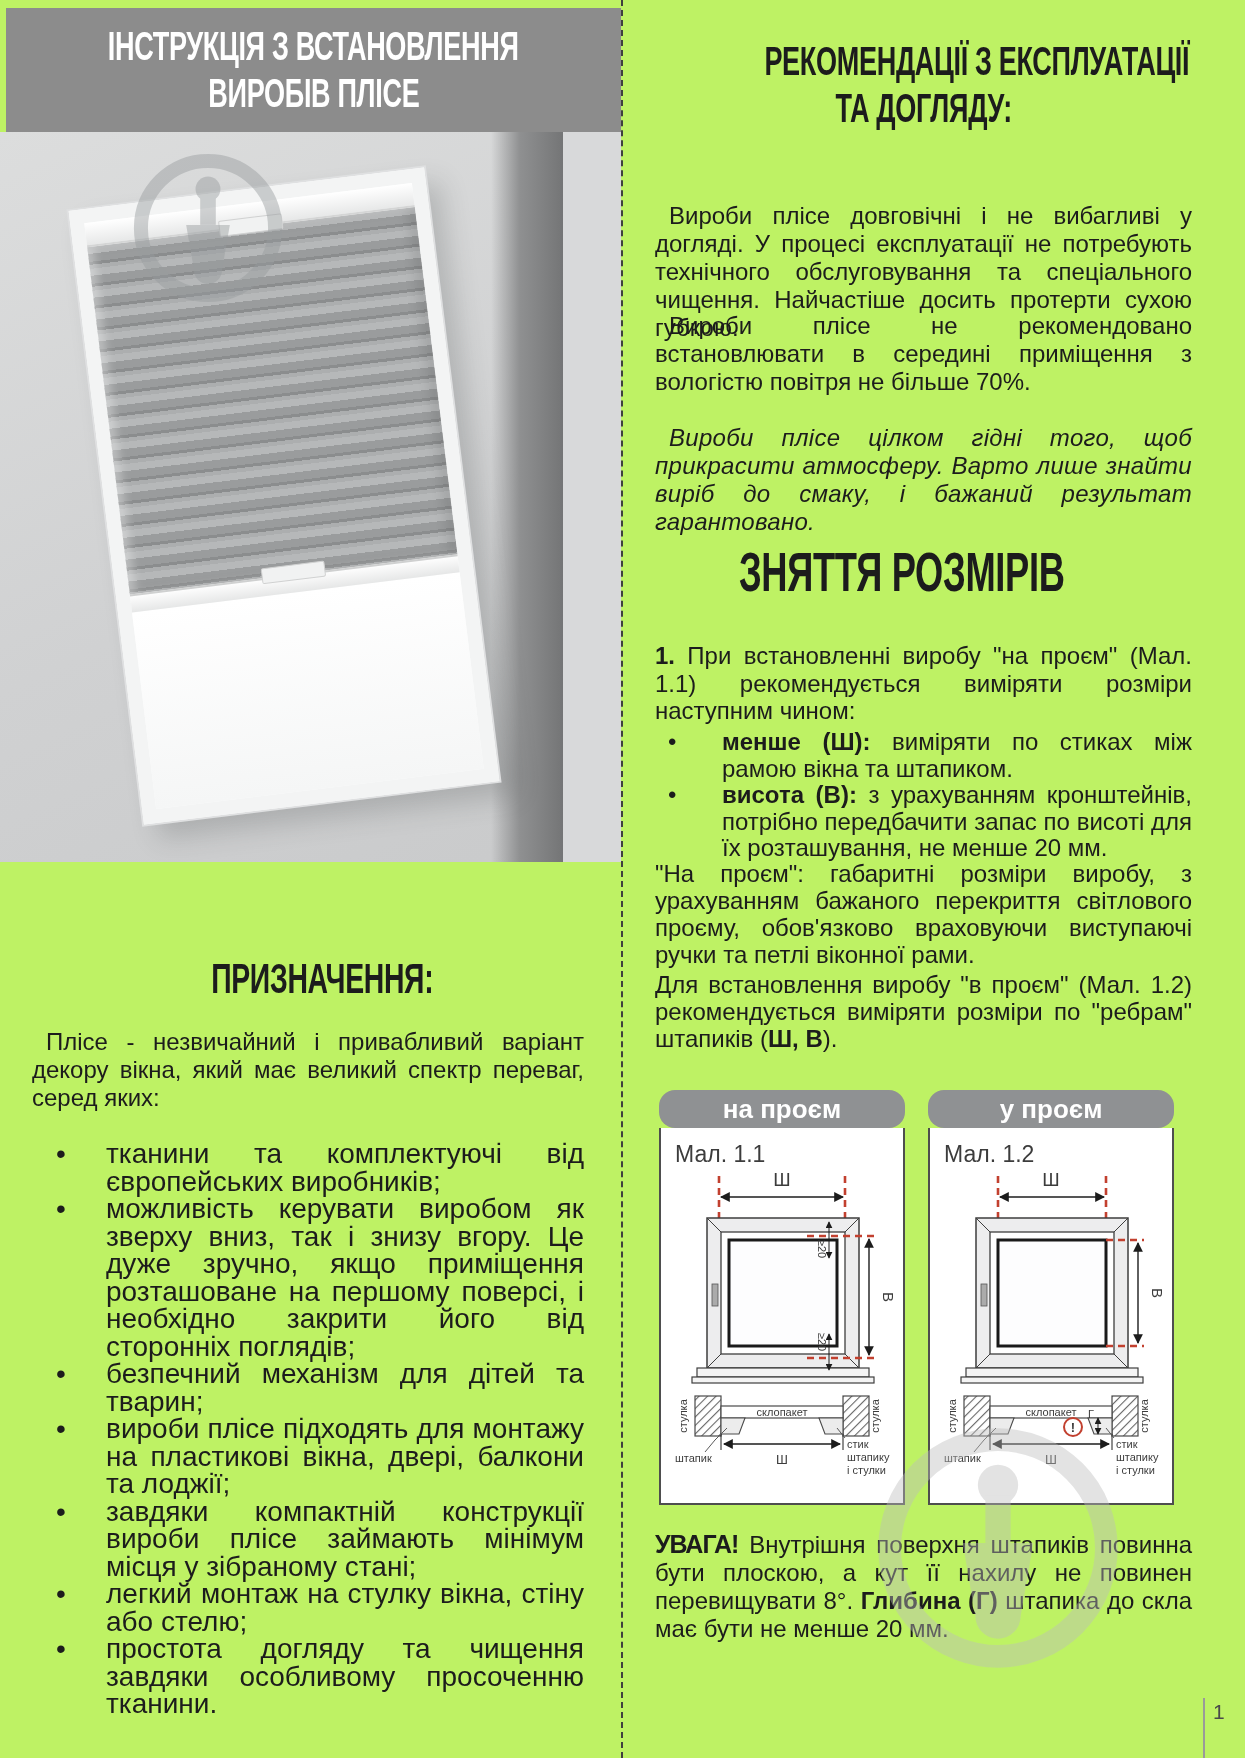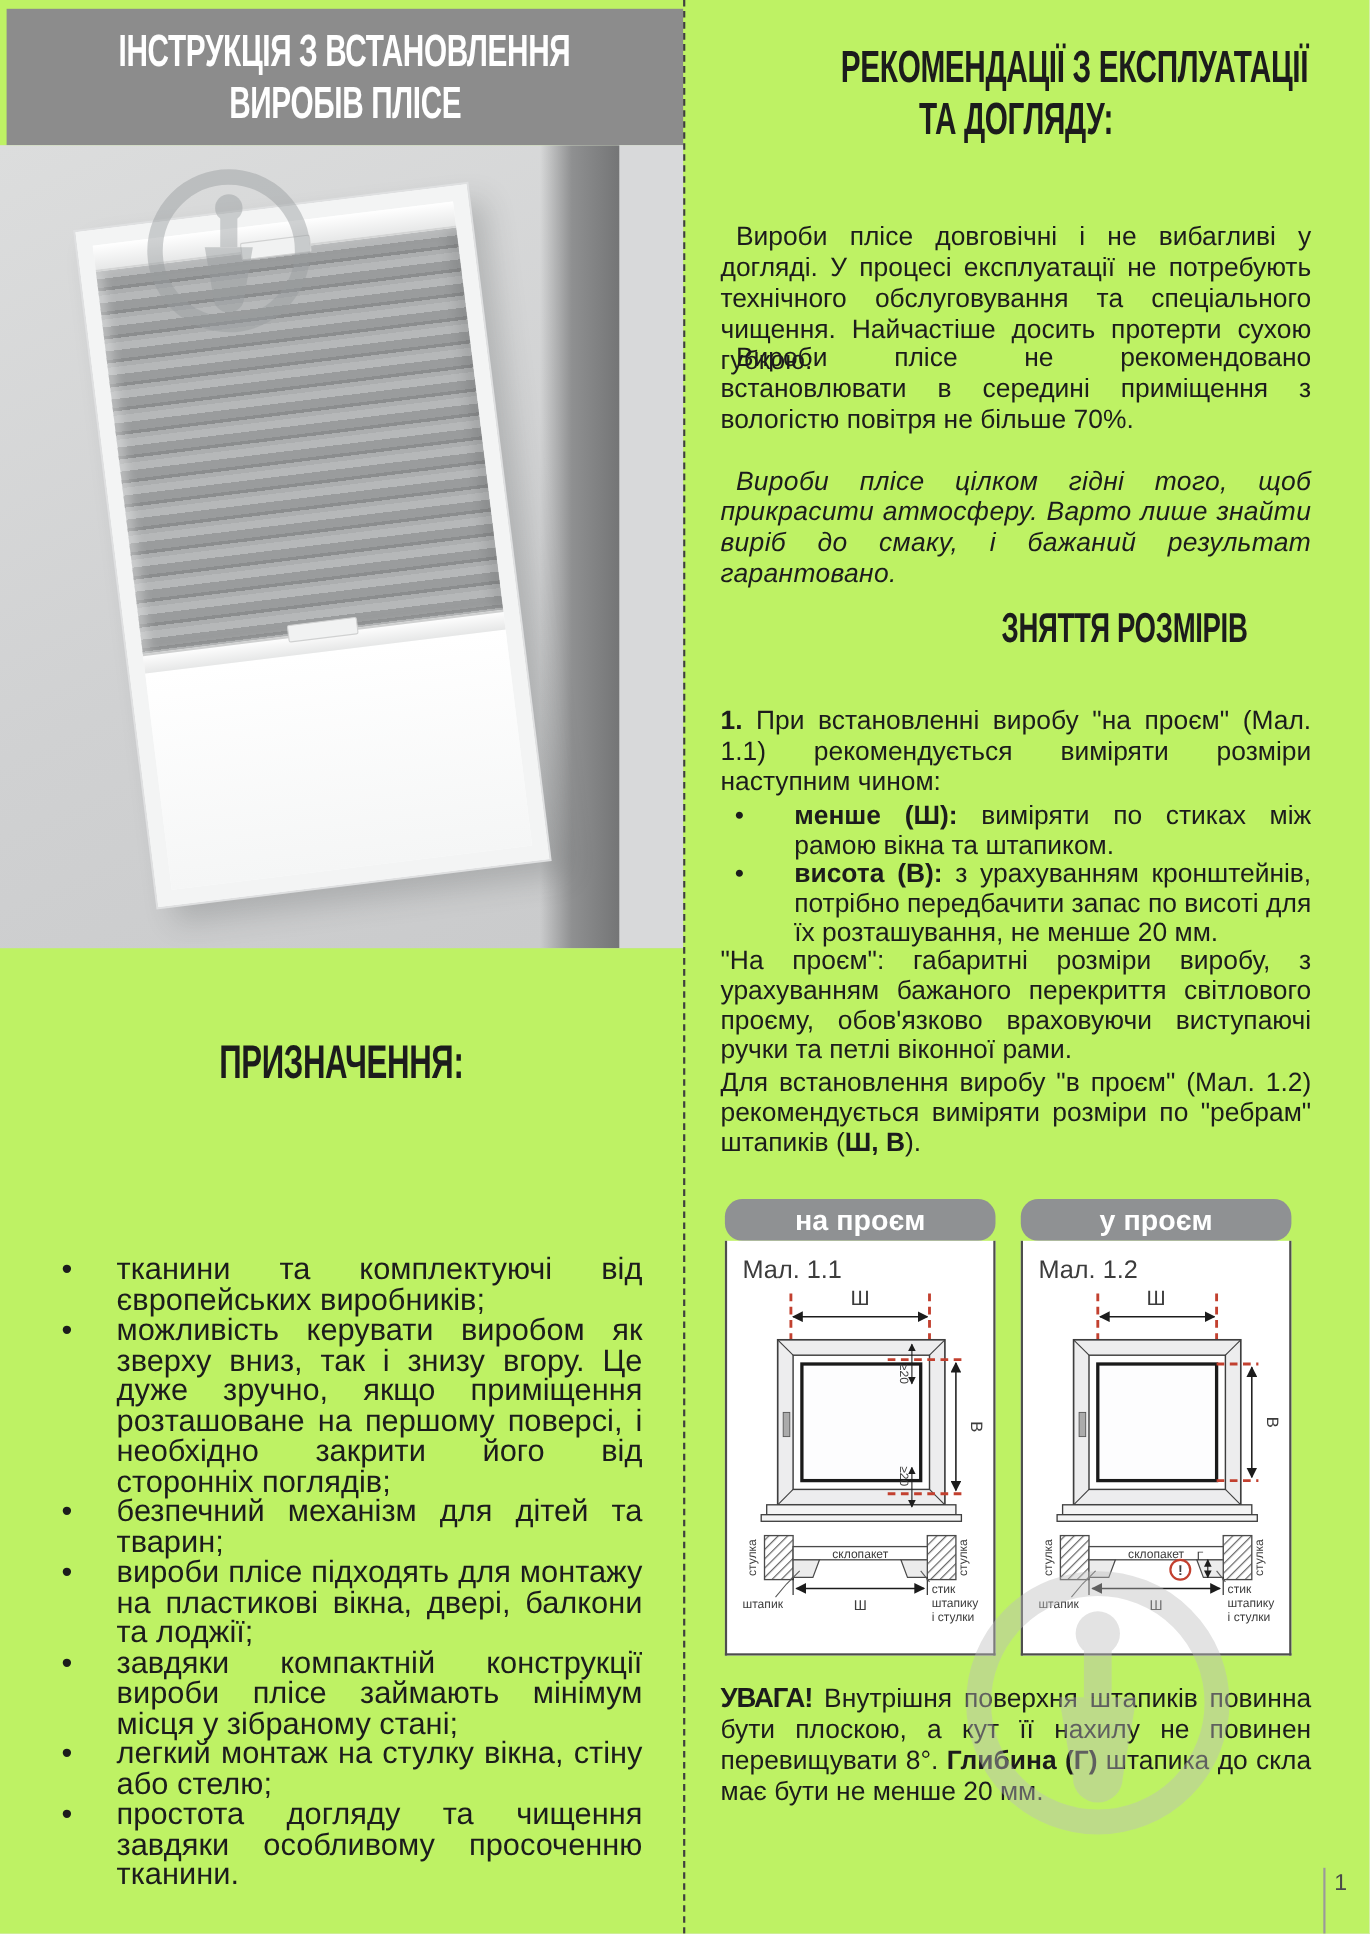--- a/index.html
+++ b/index.html
@@ -33,33 +33,33 @@
   .rail-tab{position:absolute;left:50%;transform:translateX(-50%);width:62px;height:14px;
          background:#f1f2f2;border:1px solid #d0d1d1;border-radius:2px;top:14px;}
   .rail-tab.mid{top:-12px;}
   .glass{flex:1;background:linear-gradient(#ffffff,#f5f6f6);}
 
   .wm{position:absolute;pointer-events:none;}
   .wm svg{display:block;width:100%;height:100%;}
   .wm-photo{left:130px;top:18px;width:156px;height:156px;color:#989c9e;opacity:.45;}
   .wm-bottom{left:872px;top:1422px;width:252px;height:252px;color:#bdbdbd;opacity:.42;z-index:5;}
 
-  .l-head{position:absolute;left:0;top:942px;width:621px;margin:0;text-align:center;
+  .l-head{position:absolute;left:0;top:942px;width:621px;margin:12px;text-align:center;
           font-size:43px;line-height:48px;font-weight:bold;white-space:nowrap;}
   .l-intro{position:absolute;left:32px;top:1028px;width:552px;margin:0;
           font-size:24px;line-height:28px;text-align:justify;text-indent:14px;}
   .l-list{position:absolute;left:48px;top:1140px;width:536px;font-size:28px;line-height:27.5px;}
   .li{position:relative;padding-left:58px;text-align:justify;}
   .li::before{content:"\2022";position:absolute;left:8px;top:0;}
 
   
   .r-h1{position:absolute;left:655px;top:38px;width:537px;margin:0;text-align:center;
         font-size:41px;line-height:47px;font-weight:bold;white-space:nowrap;}
-  .r-h2{position:absolute;left:655px;top:549px;width:537px;margin:0;text-align:right;
-        font-size:38px;line-height:46px;font-weight:bold;white-space:nowrap;}
+  .r-h2{position:absolute;left:655px;top:549px;width:537px;margin:0;text-align:left;
+        font-size:55px;line-height:46px;font-weight:bold;white-space:nowrap;}
   .rp{position:absolute;left:655px;width:537px;margin:0;font-size:24px;line-height:28px;text-align:justify;}
   .rp.ind{text-indent:14px;}
   .p1{top:170px;margin-top:32px;} .p2{top:312px;} .p3{top:424px;font-style:italic;letter-spacing:.3px;}
   .p4{top:642px;line-height:27.5px;}
   .r-list{position:absolute;left:655px;top:729px;width:537px;font-size:24px;line-height:26.5px;}
   .rli{position:relative;padding-left:67px;text-align:justify;}
   .rli::before{content:"\2022";position:absolute;left:13px;top:0;}
   .p5{top:860px;line-height:27px;} .p6{top:971px;line-height:27px;}
   .b{font-weight:bold;}
   .att{top:1530px;}
@@ -128,20 +128,21 @@
           <circle cx="50" cy="50" r="43" fill="none" stroke="currentColor" stroke-width="9"></circle>
           <circle cx="50" cy="25" r="8" fill="currentColor"></circle>
           <rect x="45" y="29" width="10" height="19" fill="currentColor"></rect>
           <path d="M36 48 h28 l-5 29 a9 9 0 0 1 -18 0 z" fill="currentColor"></path>
         </svg>
     </div>
   </div>
 
   <h2 class="l-head"><span class="cx">ПРИЗНАЧЕННЯ:</span></h2>
 
+  <p class="l-intro">Плісе - незвичайний і привабливий варіант декору вікна, який має великий спектр переваг, серед яких:</p>
 
   <div class="l-list">
     <div class="li">тканини та комплектуючі від європейських виробників;</div>
     <div class="li">можливість керувати виробом як зверху вниз, так і знизу вгору. Це дуже зручно, якщо приміщення розташоване на першому поверсі, і необхідно закрити його від сторонніх поглядів;</div>
     <div class="li">безпечний механізм для дітей та тварин;</div>
     <div class="li">вироби плісе підходять для монтажу на пластикові вікна, двері, балкони та лоджії;</div>
     <div class="li">завдяки компактній конструкції вироби плісе займають мінімум місця у зібраному стані;</div>
     <div class="li">легкий монтаж на стулку вікна, стіну або стелю;</div>
     <div class="li">простота догляду та чищення завдяки особливому просоченню тканини.</div>
   </div>

